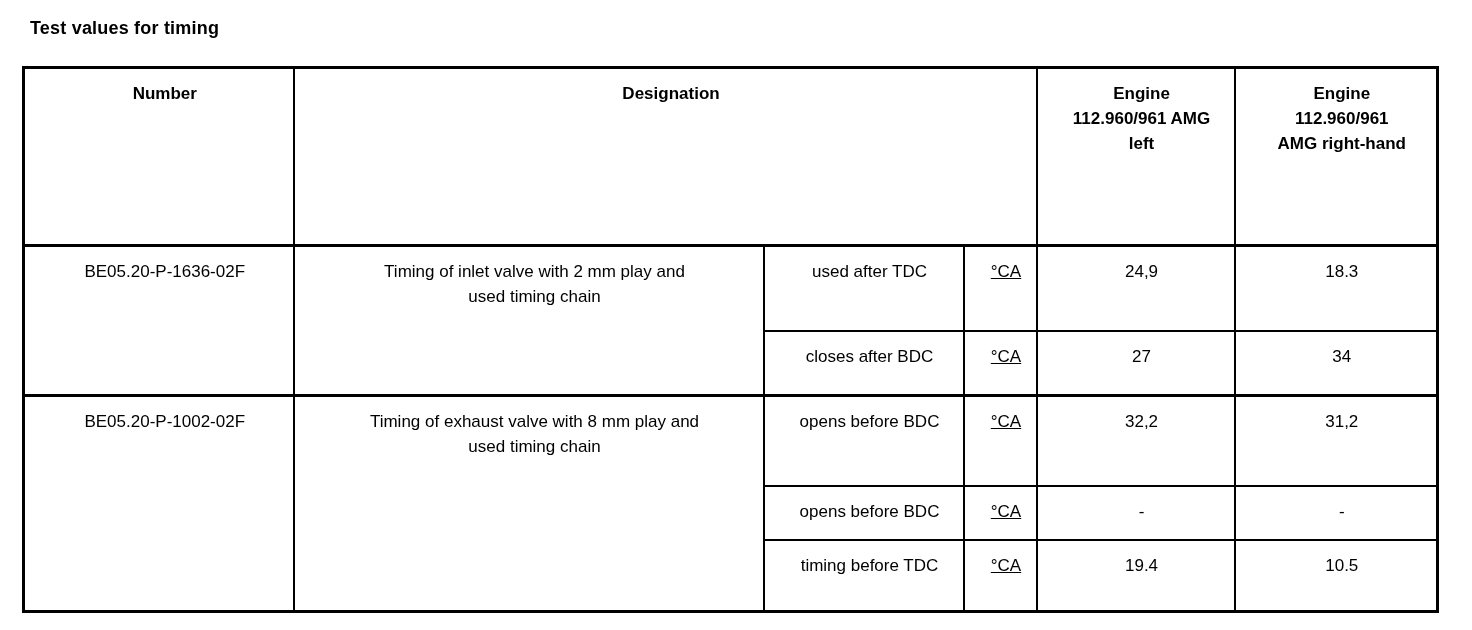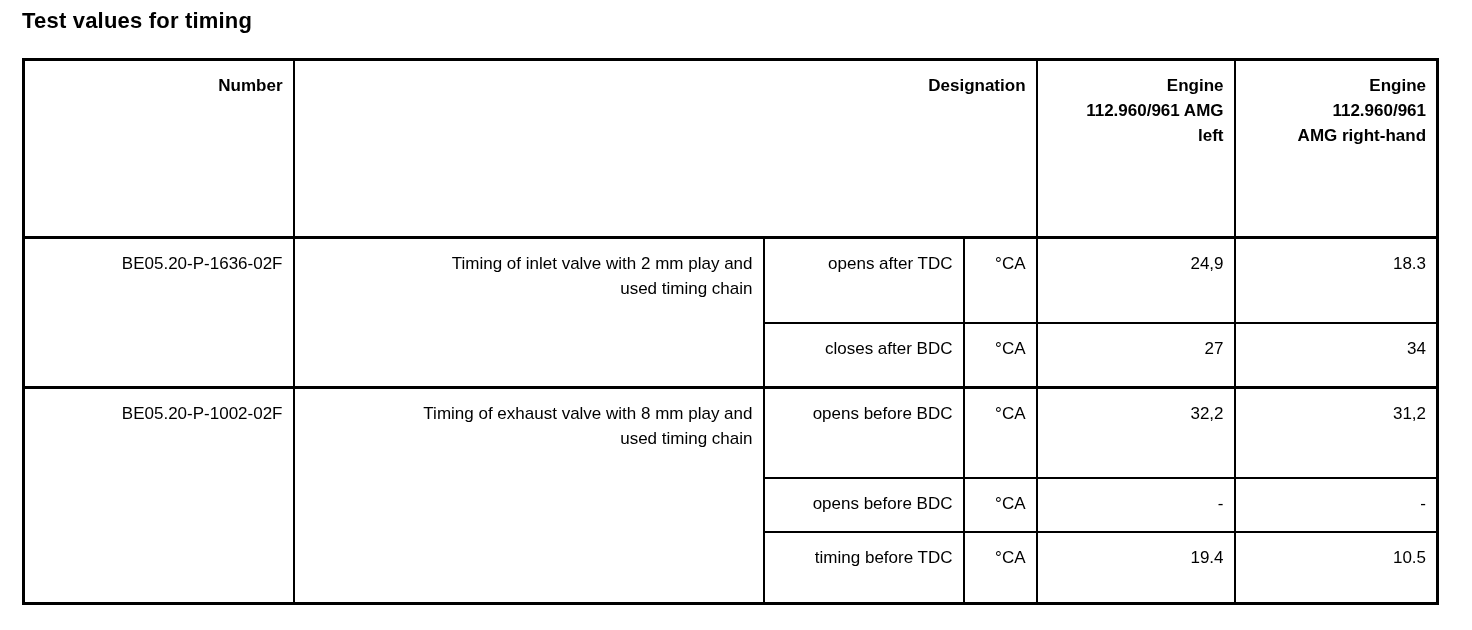--- a/index.html
+++ b/index.html
@@ -13,50 +13,50 @@
     position: relative;
     width: 1472px;
     height: 630px;
     background: #ffffff;
     overflow: hidden;
   }
   .doc {
     padding: 9px 0 0 22px;
   }
   .doc-title {
-    font-size: 22px;
+    font-size: 18px;
     font-weight: bold;
     line-height: 23px;
-    margin: 0;
+    margin: 8px;
     letter-spacing: 0.2px;
   }
   table.spec-table {
     border-collapse: collapse;
     table-layout: fixed;
     width: 1414px;
     margin-top: 26px;
     border: 3px solid #000000;
   }
   table.spec-table td,
   table.spec-table th {
     border: 2px solid #000000;
     vertical-align: top;
-    text-align: right;
+    text-align: center;
     font-size: 17px;
     line-height: 25px;
-    padding: 12px 10px 6px 12px;
+    padding: 12px 0 6px 12px;
     white-space: pre-line;
     overflow: hidden;
   }
   table.spec-table th {
     font-weight: bold;
   }
   
   td.cell-cond  { border-right: hidden; }
-  td.cell-unit  { border-left: hidden; padding-left: 12px; }
+  td.cell-unit  { border-left: hidden; padding-left: 12px; text-decoration: underline; }
   
   tr.row-head > th { border-bottom-width: 3px; }
   tr.group-start > td { border-top-width: 3px; }
   
   tr.h-head { height: 178px; }
   tr.h-r1a  { height: 85px; }
   tr.h-r1b  { height: 65px; }
   tr.h-r2a  { height: 90px; }
   tr.h-r2b  { height: 54px; }
   tr.h-r2c  { height: 72px; }
@@ -88,21 +88,21 @@
 left</th>
         <th>Engine
 112.960/961
 AMG right-hand</th>
       </tr>
 
       <tr class="group-start h-r1a">
         <td rowspan="2">BE05.20-P-1636-02F</td>
         <td rowspan="2">Timing of inlet valve with 2 mm play and
 used timing chain</td>
-        <td class="cell-cond">opens after TDC</td>
+        <td class="cell-cond">used after TDC</td>
         <td class="cell-unit">°CA</td>
         <td>24,9</td>
         <td>18.3</td>
       </tr>
 
       <tr class="h-r1b">
         <td class="cell-cond">closes after BDC</td>
         <td class="cell-unit">°CA</td>
         <td>27</td>
         <td>34</td>

